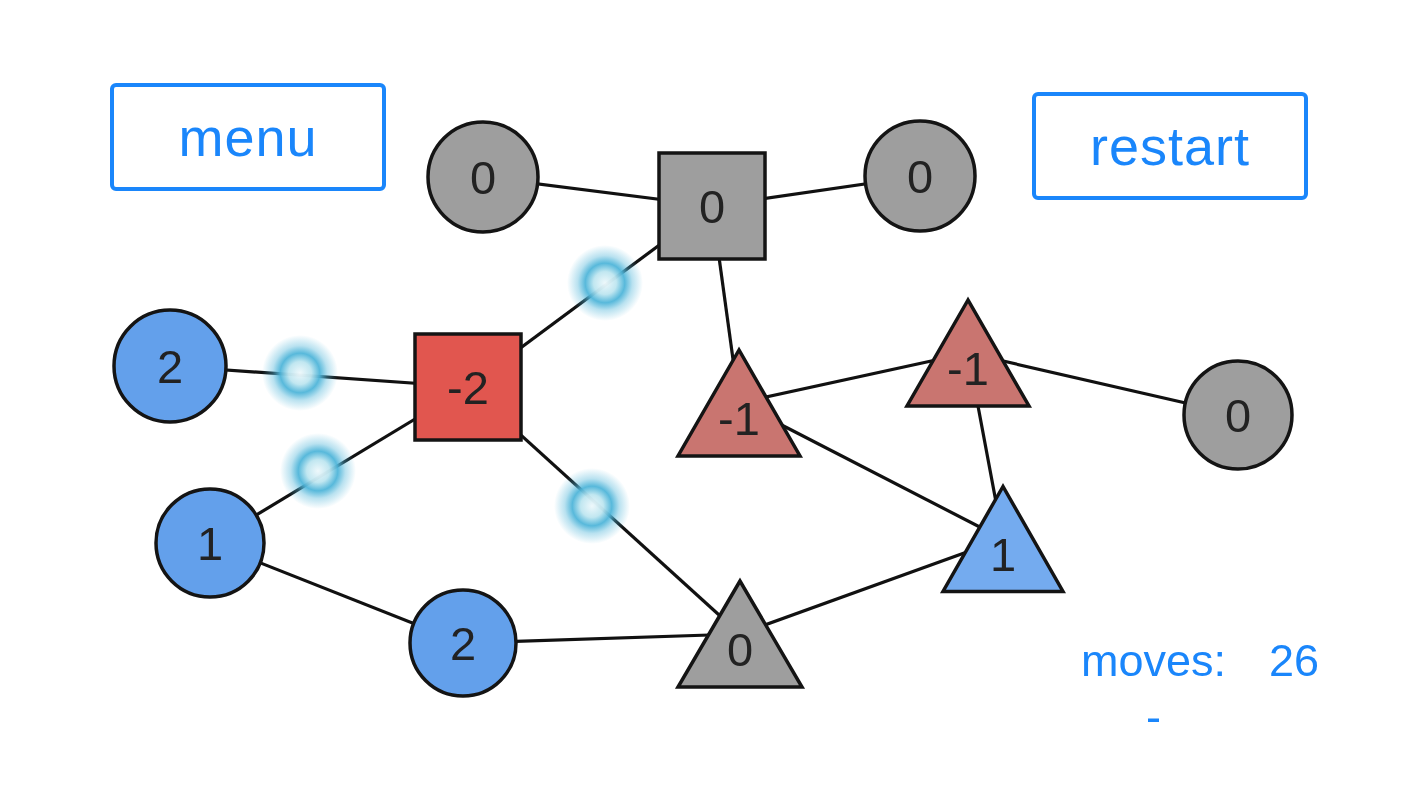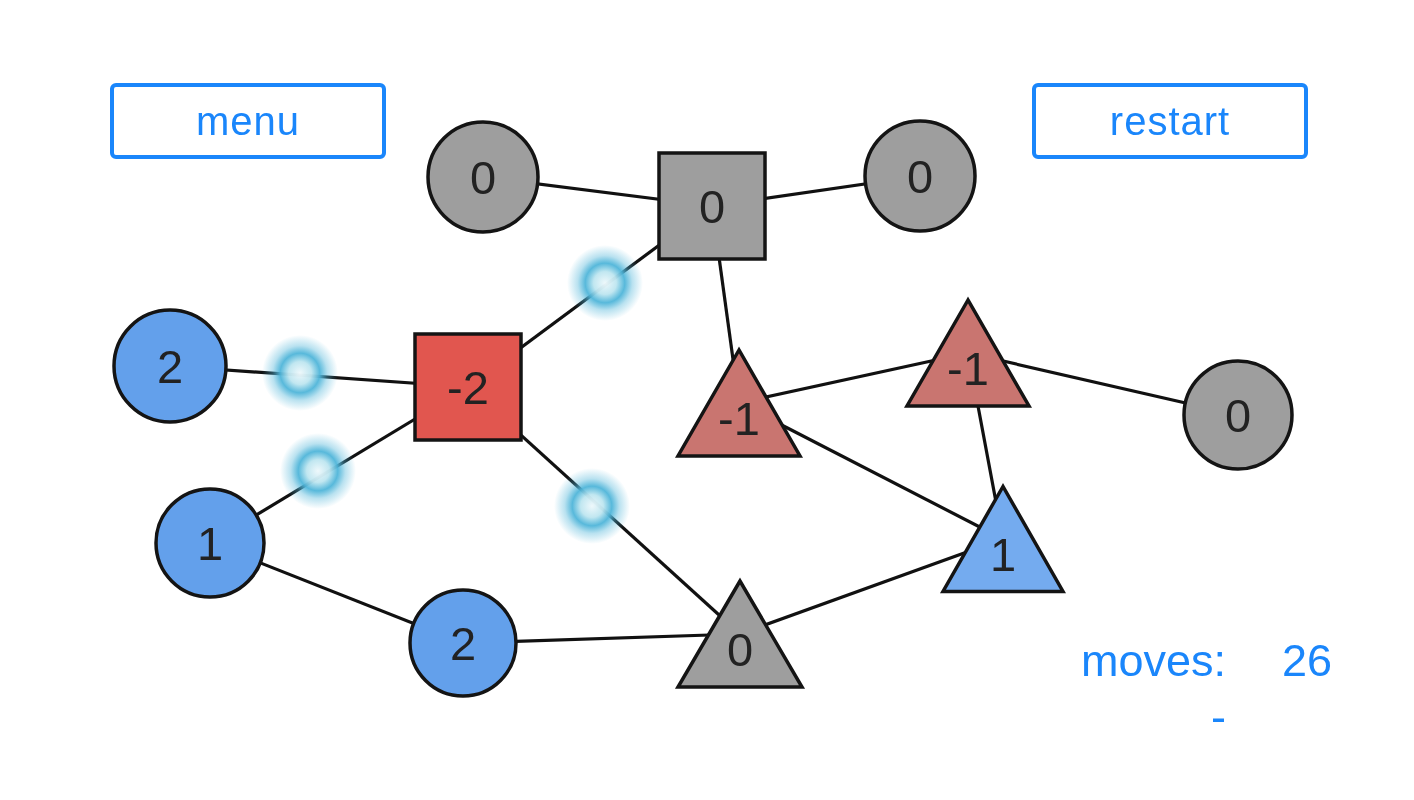--- a/index.html
+++ b/index.html
@@ -11,46 +11,46 @@
     width:1414px;height:800px;position:relative;overflow:hidden;
     background:var(--bg);
     font-family:"Liberation Sans", sans-serif;
   }
   #stage{position:absolute;inset:0;}
   svg#graph{position:absolute;left:0;top:0;width:1414px;height:800px;display:block;}
 
   .game-btn{
     position:absolute;
     box-sizing:border-box;
-    height:76px;width:276px;
+    height:108px;width:276px;
     border:4px solid var(--accent);
     border-radius:6px;
     display:flex;align-items:center;justify-content:center;
     color:var(--accent);
-    font-size:40px;font-weight:300;letter-spacing:1px;
+    font-size:54px;font-weight:300;letter-spacing:1px;
     background:transparent;
     cursor:pointer;
     user-select:none;
   }
   #menu-btn{left:110px;top:83px;}
-  #restart-btn{left:1032px;top:83px;}
+  #restart-btn{left:1032px;top:92px;}
 
   .scoreboard{
     position:absolute;
     right:82px;top:634px;
     display:grid;
     grid-template-columns:auto 76px;
     column-gap:30px;
     row-gap:2px;
     color:var(--accent);
     font-size:45px;font-weight:300;
     line-height:54px;
   }
   .scoreboard .lbl{text-align:right;}
-  .scoreboard .val{text-align:right;}
+  .scoreboard .val{text-align:center;}
 
   .node-label{
     font-family:"Liberation Sans", sans-serif;
     font-weight:300;
     fill:#222222;
   }
 </style>
 </head>
 <body>
 

